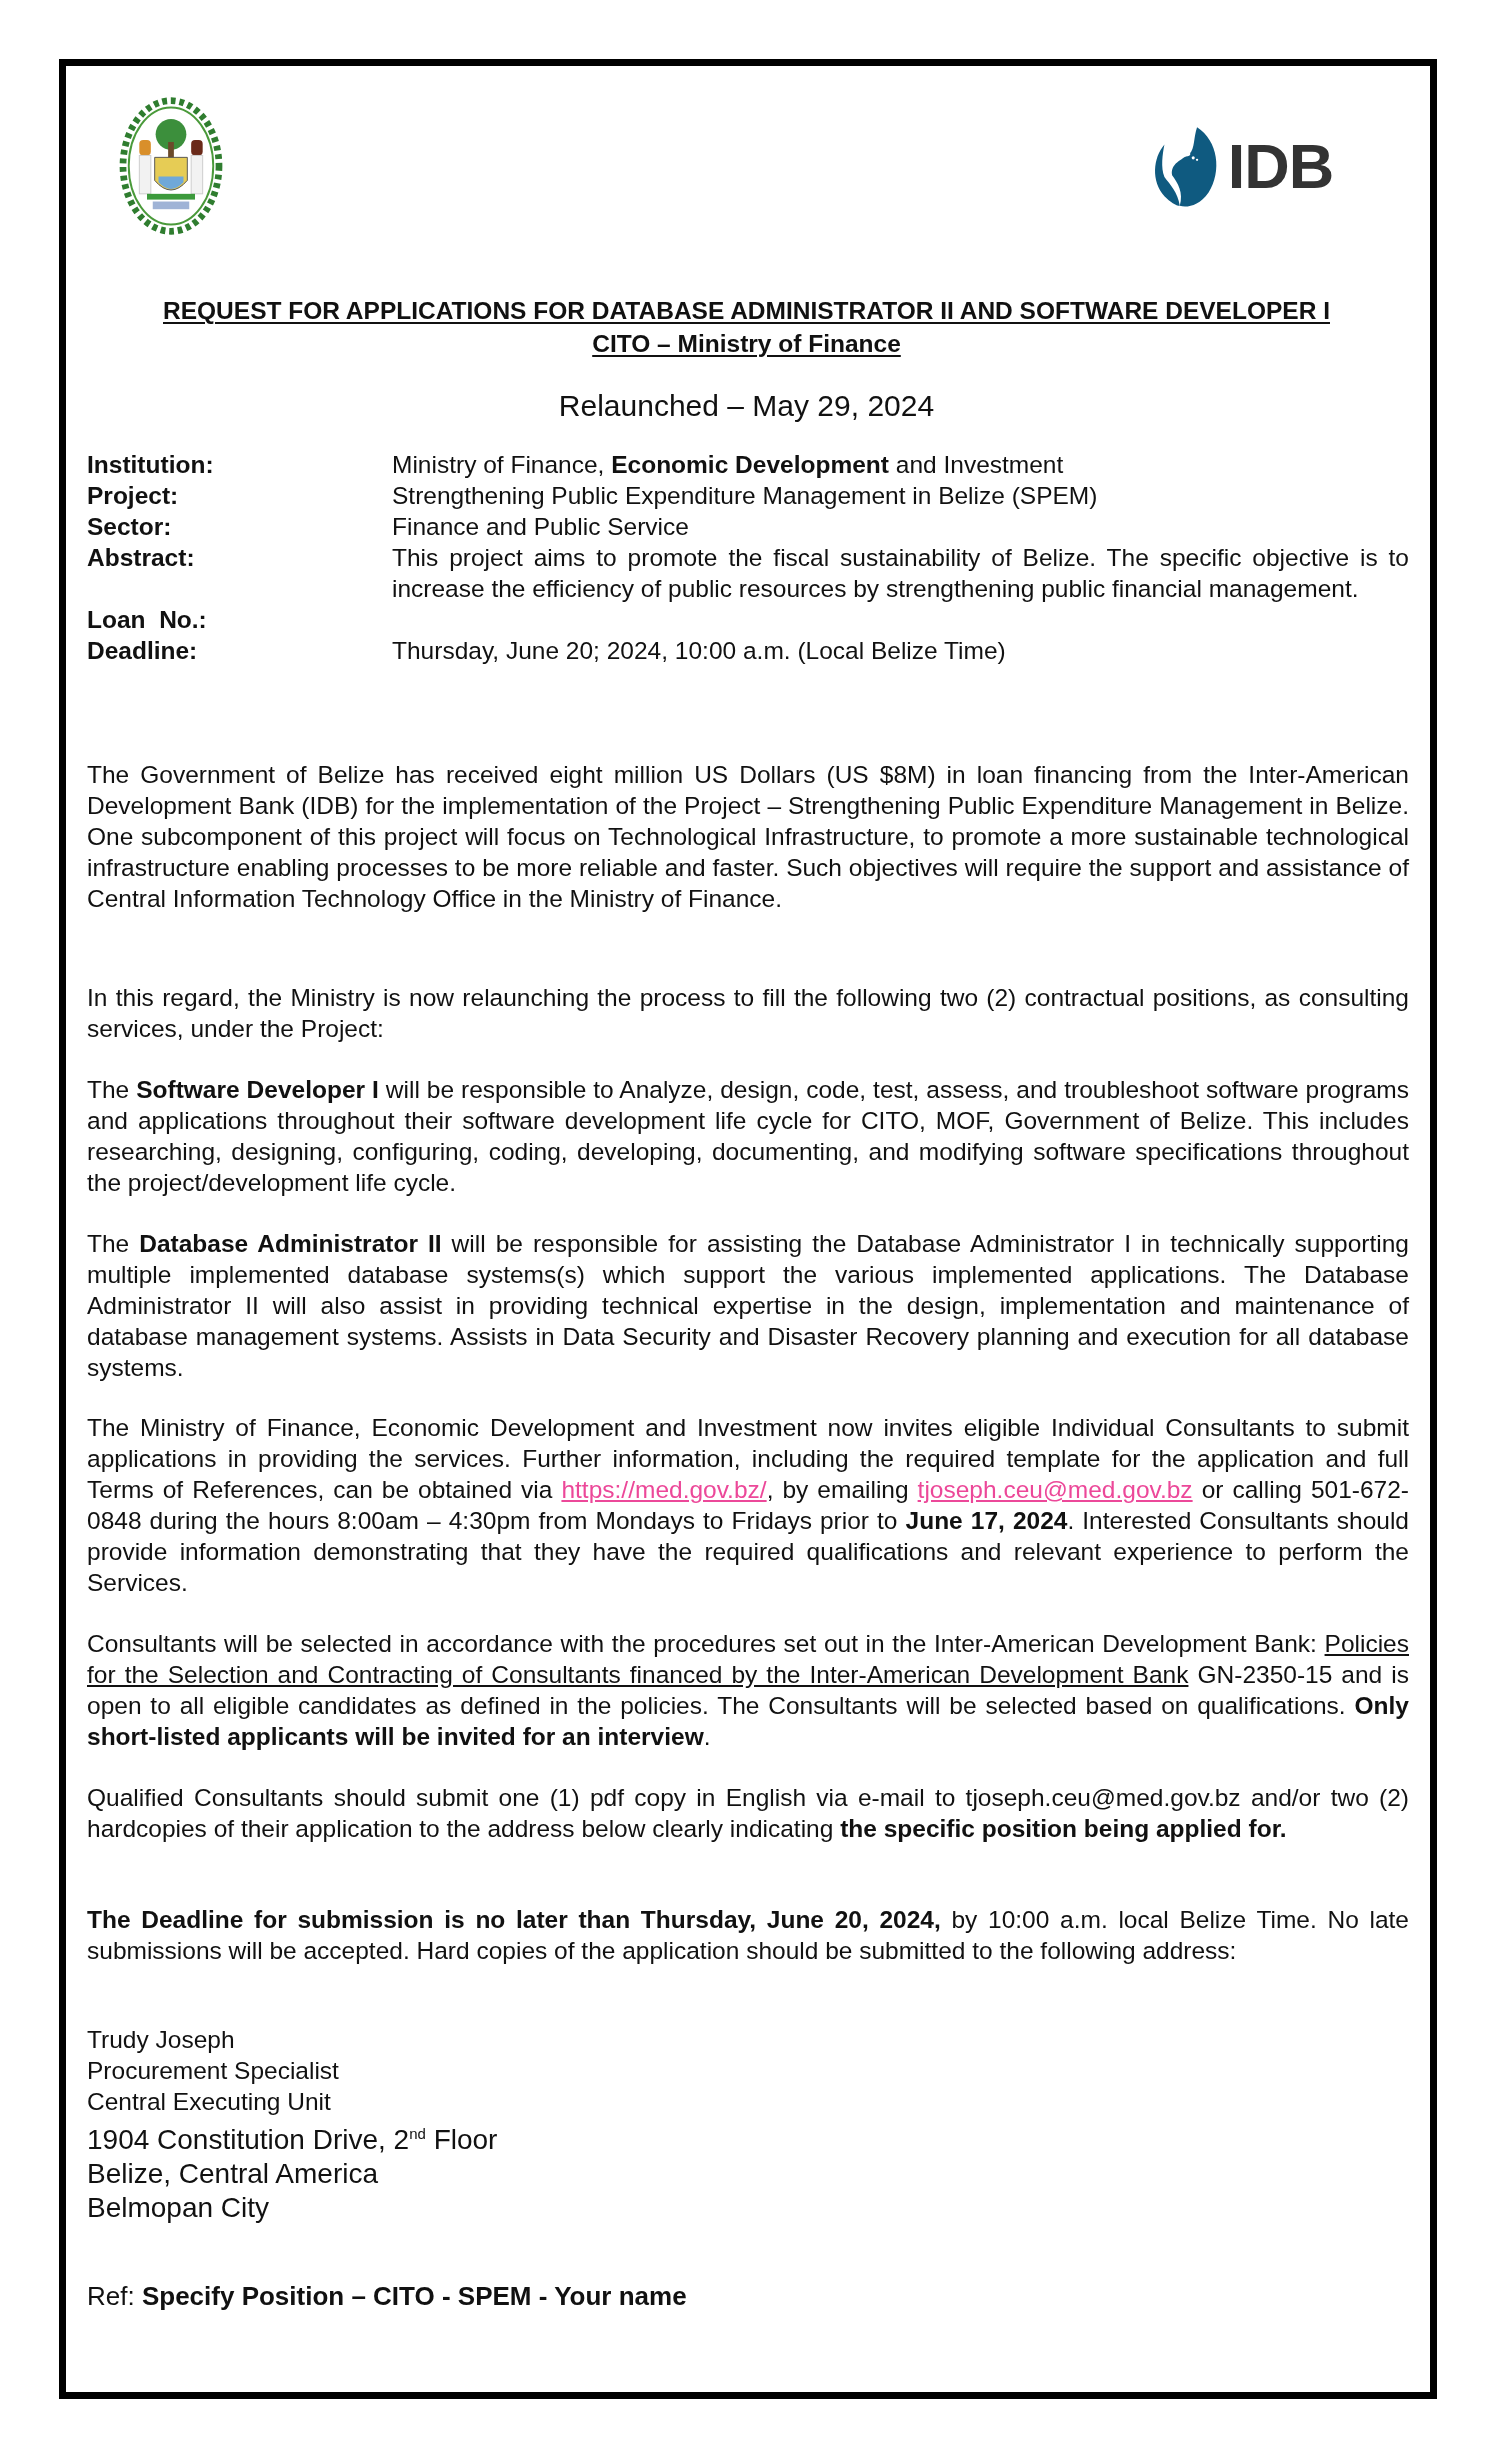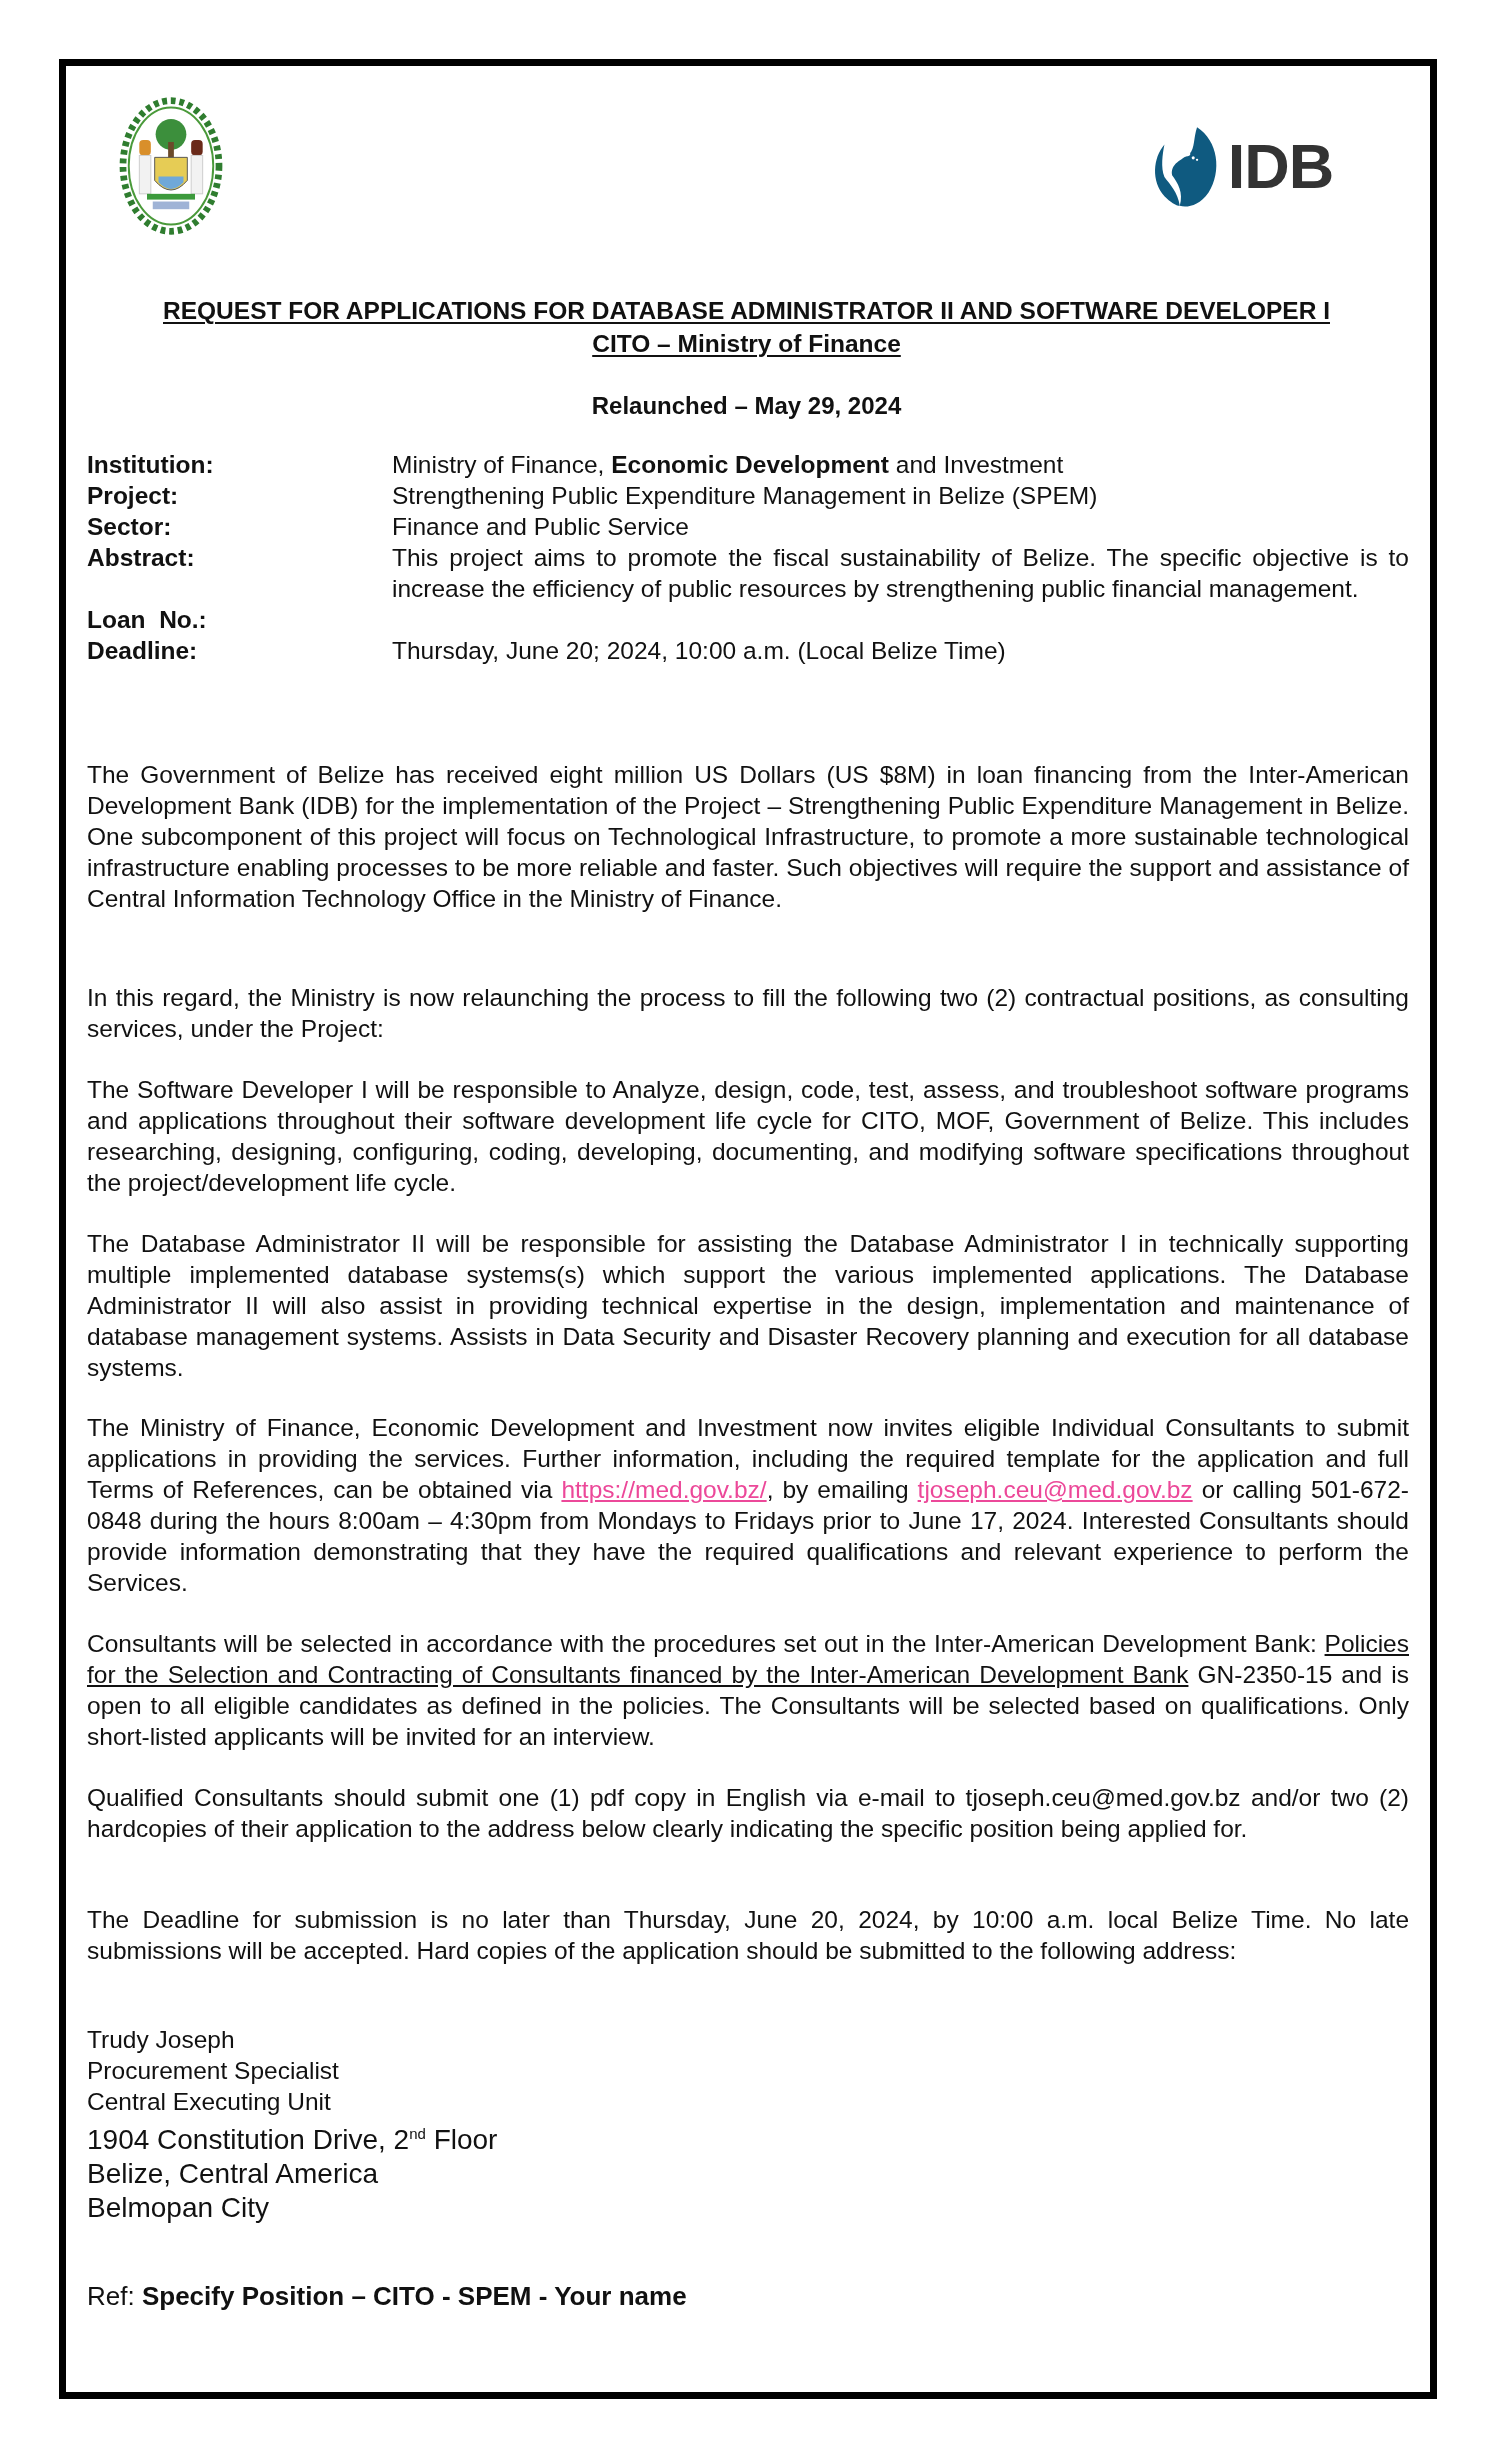--- a/index.html
+++ b/index.html
@@ -63,22 +63,22 @@
     .title .u {
       text-decoration: underline;
       text-decoration-thickness: 1.9px;
       text-underline-offset: 2.9px;
     }
     .relaunched {
       position: absolute;
       left: 77px;
       width: 1339px;
       text-align: center;
-      font-weight: bold;
-      font-size: 24px;
+      font-weight: normal;
+      font-size: 30px;
       top: 389px;
       line-height: 33px;
     }
     .info-table {
       position: absolute;
       left: 87px;
       top: 449px;
       width: 1322px;
       font-size: 24.5px;
       line-height: 31px;
@@ -96,21 +96,21 @@
       flex: 1;
     }
     .para {
       position: absolute;
       left: 87px;
       width: 1322px;
       font-size: 24.5px;
       line-height: 31px;
       text-align: justify;
     }
-    .para b { font-weight: normal; margin-top: 36px; }
+    .para b { font-weight: bold; margin-top: 36px; }
     .link {
       color: #ec4899;
       text-decoration: underline;
     }
     .ul { text-decoration: underline; }
     .address {
       position: absolute;
       left: 87px;
       top: 2024px;
       width: 672px;

